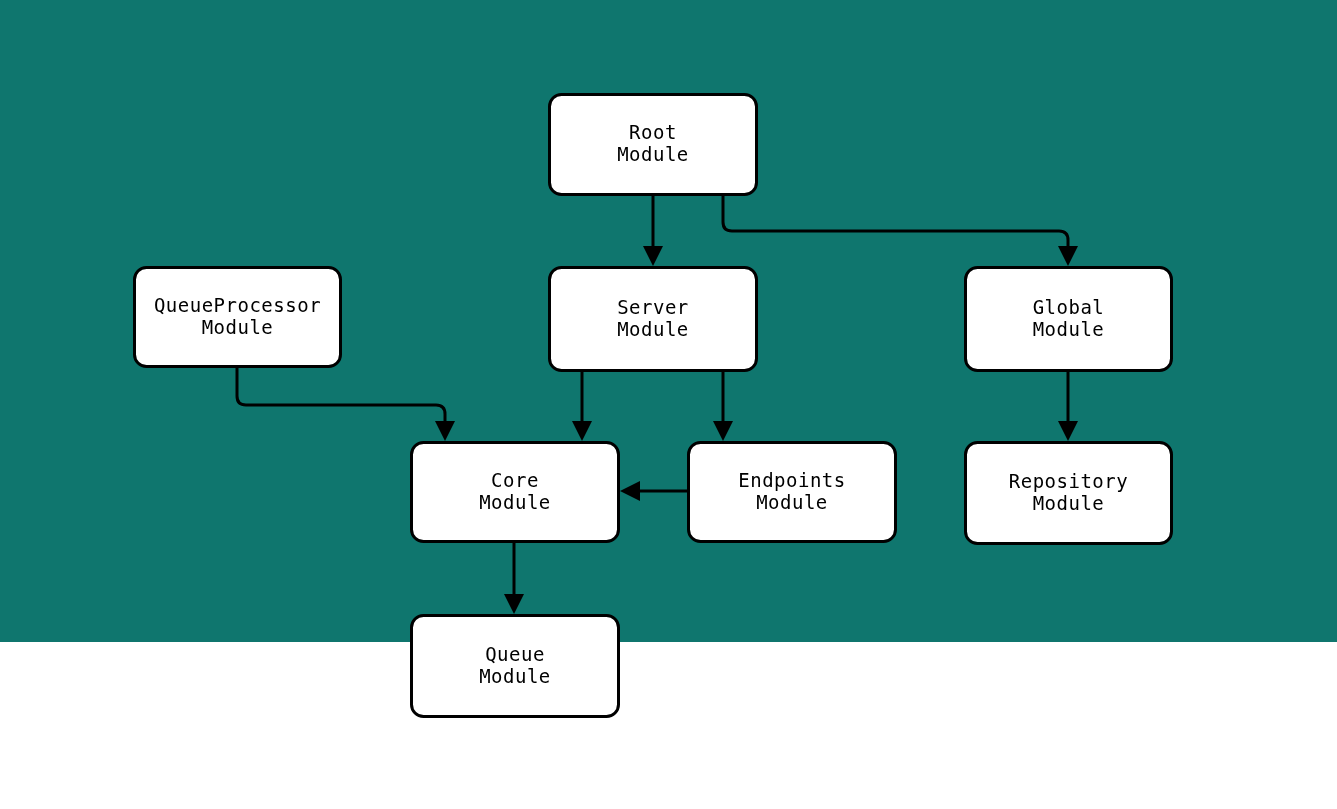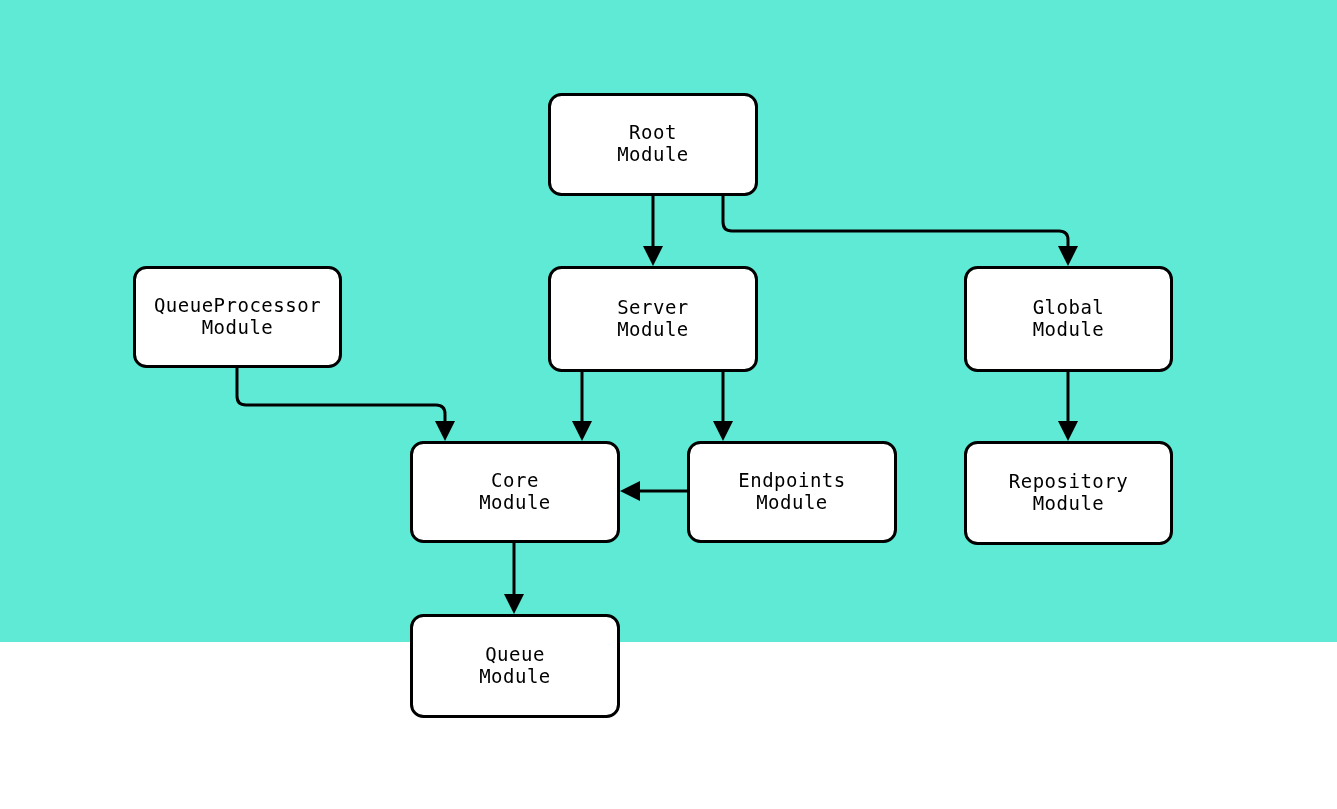--- a/index.html
+++ b/index.html
@@ -11,21 +11,21 @@
   body {
     width: 1337px;
     height: 809px;
     overflow: hidden;
     font-family: "DejaVu Sans Mono", "Liberation Mono", monospace;
   }
   #diagram-root {
     position: relative;
     width: 1337px;
     height: 642px;
-    background: #5eead4;
+    background: #0f766e;
   }
   svg#diagram-canvas {
     display: block;
     width: 1337px;
     height: 809px;
   }
   .node-box {
     fill: #ffffff;
     stroke: #000000;
     stroke-width: 3;

